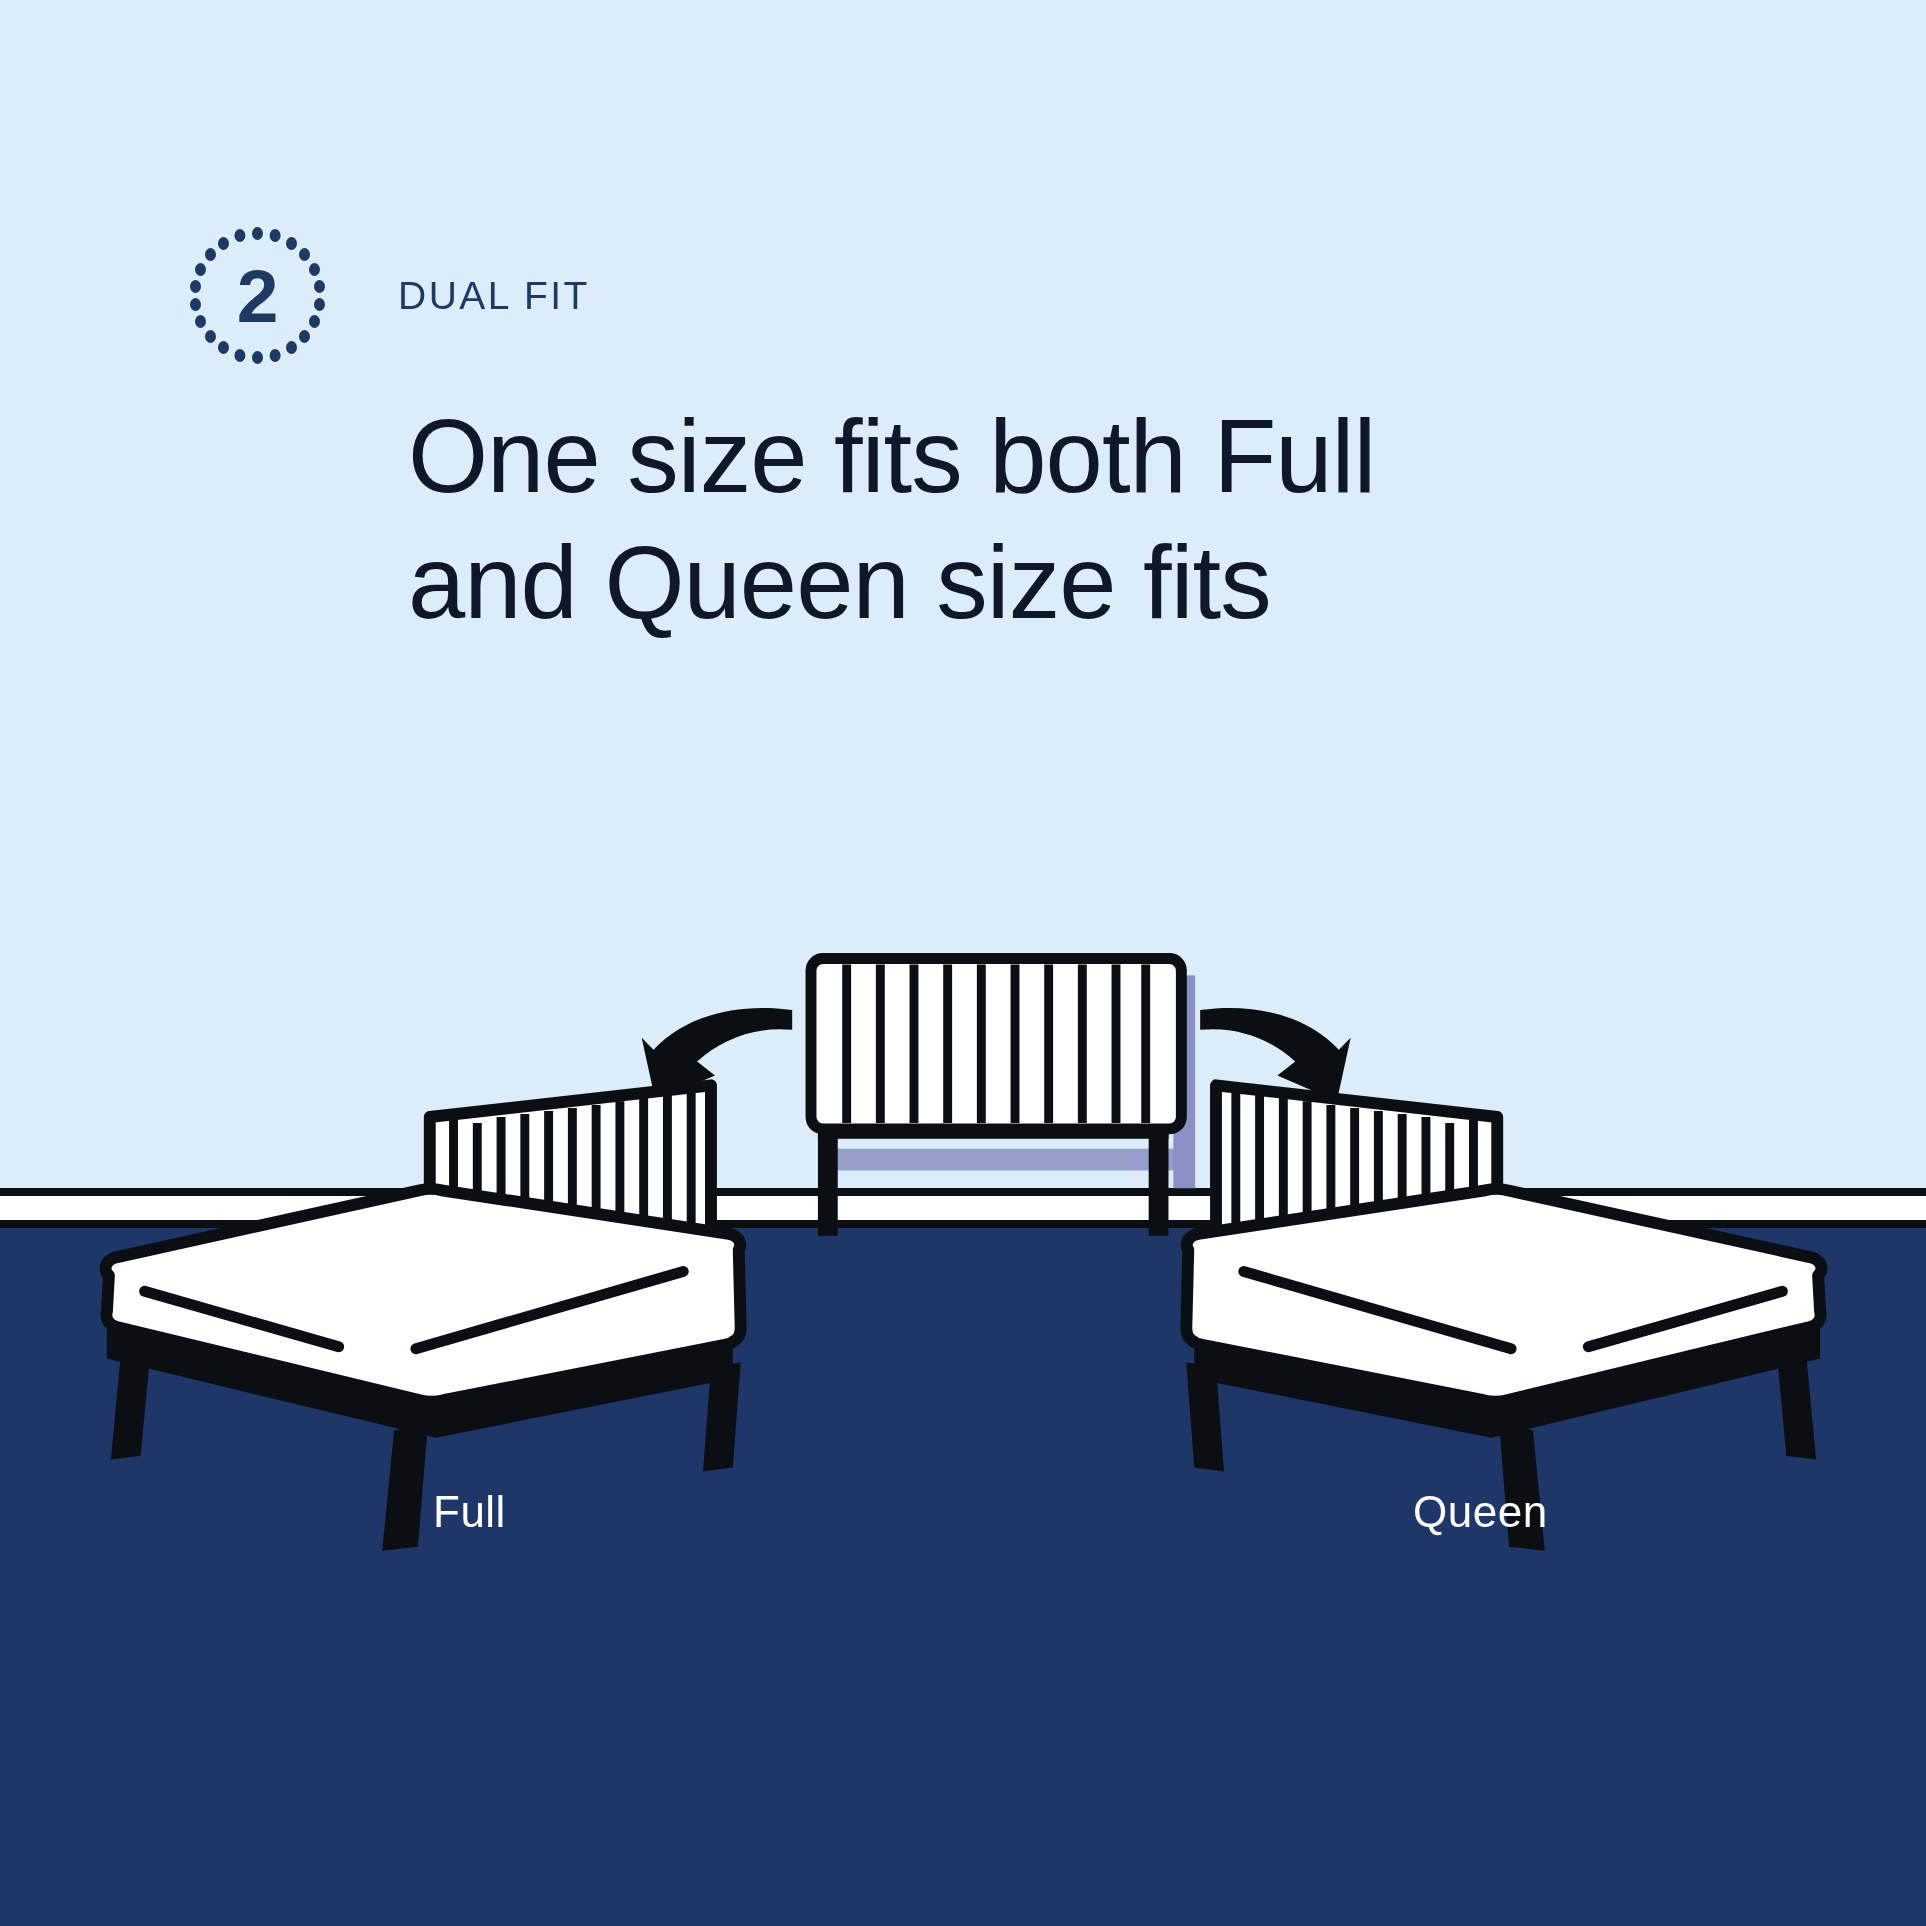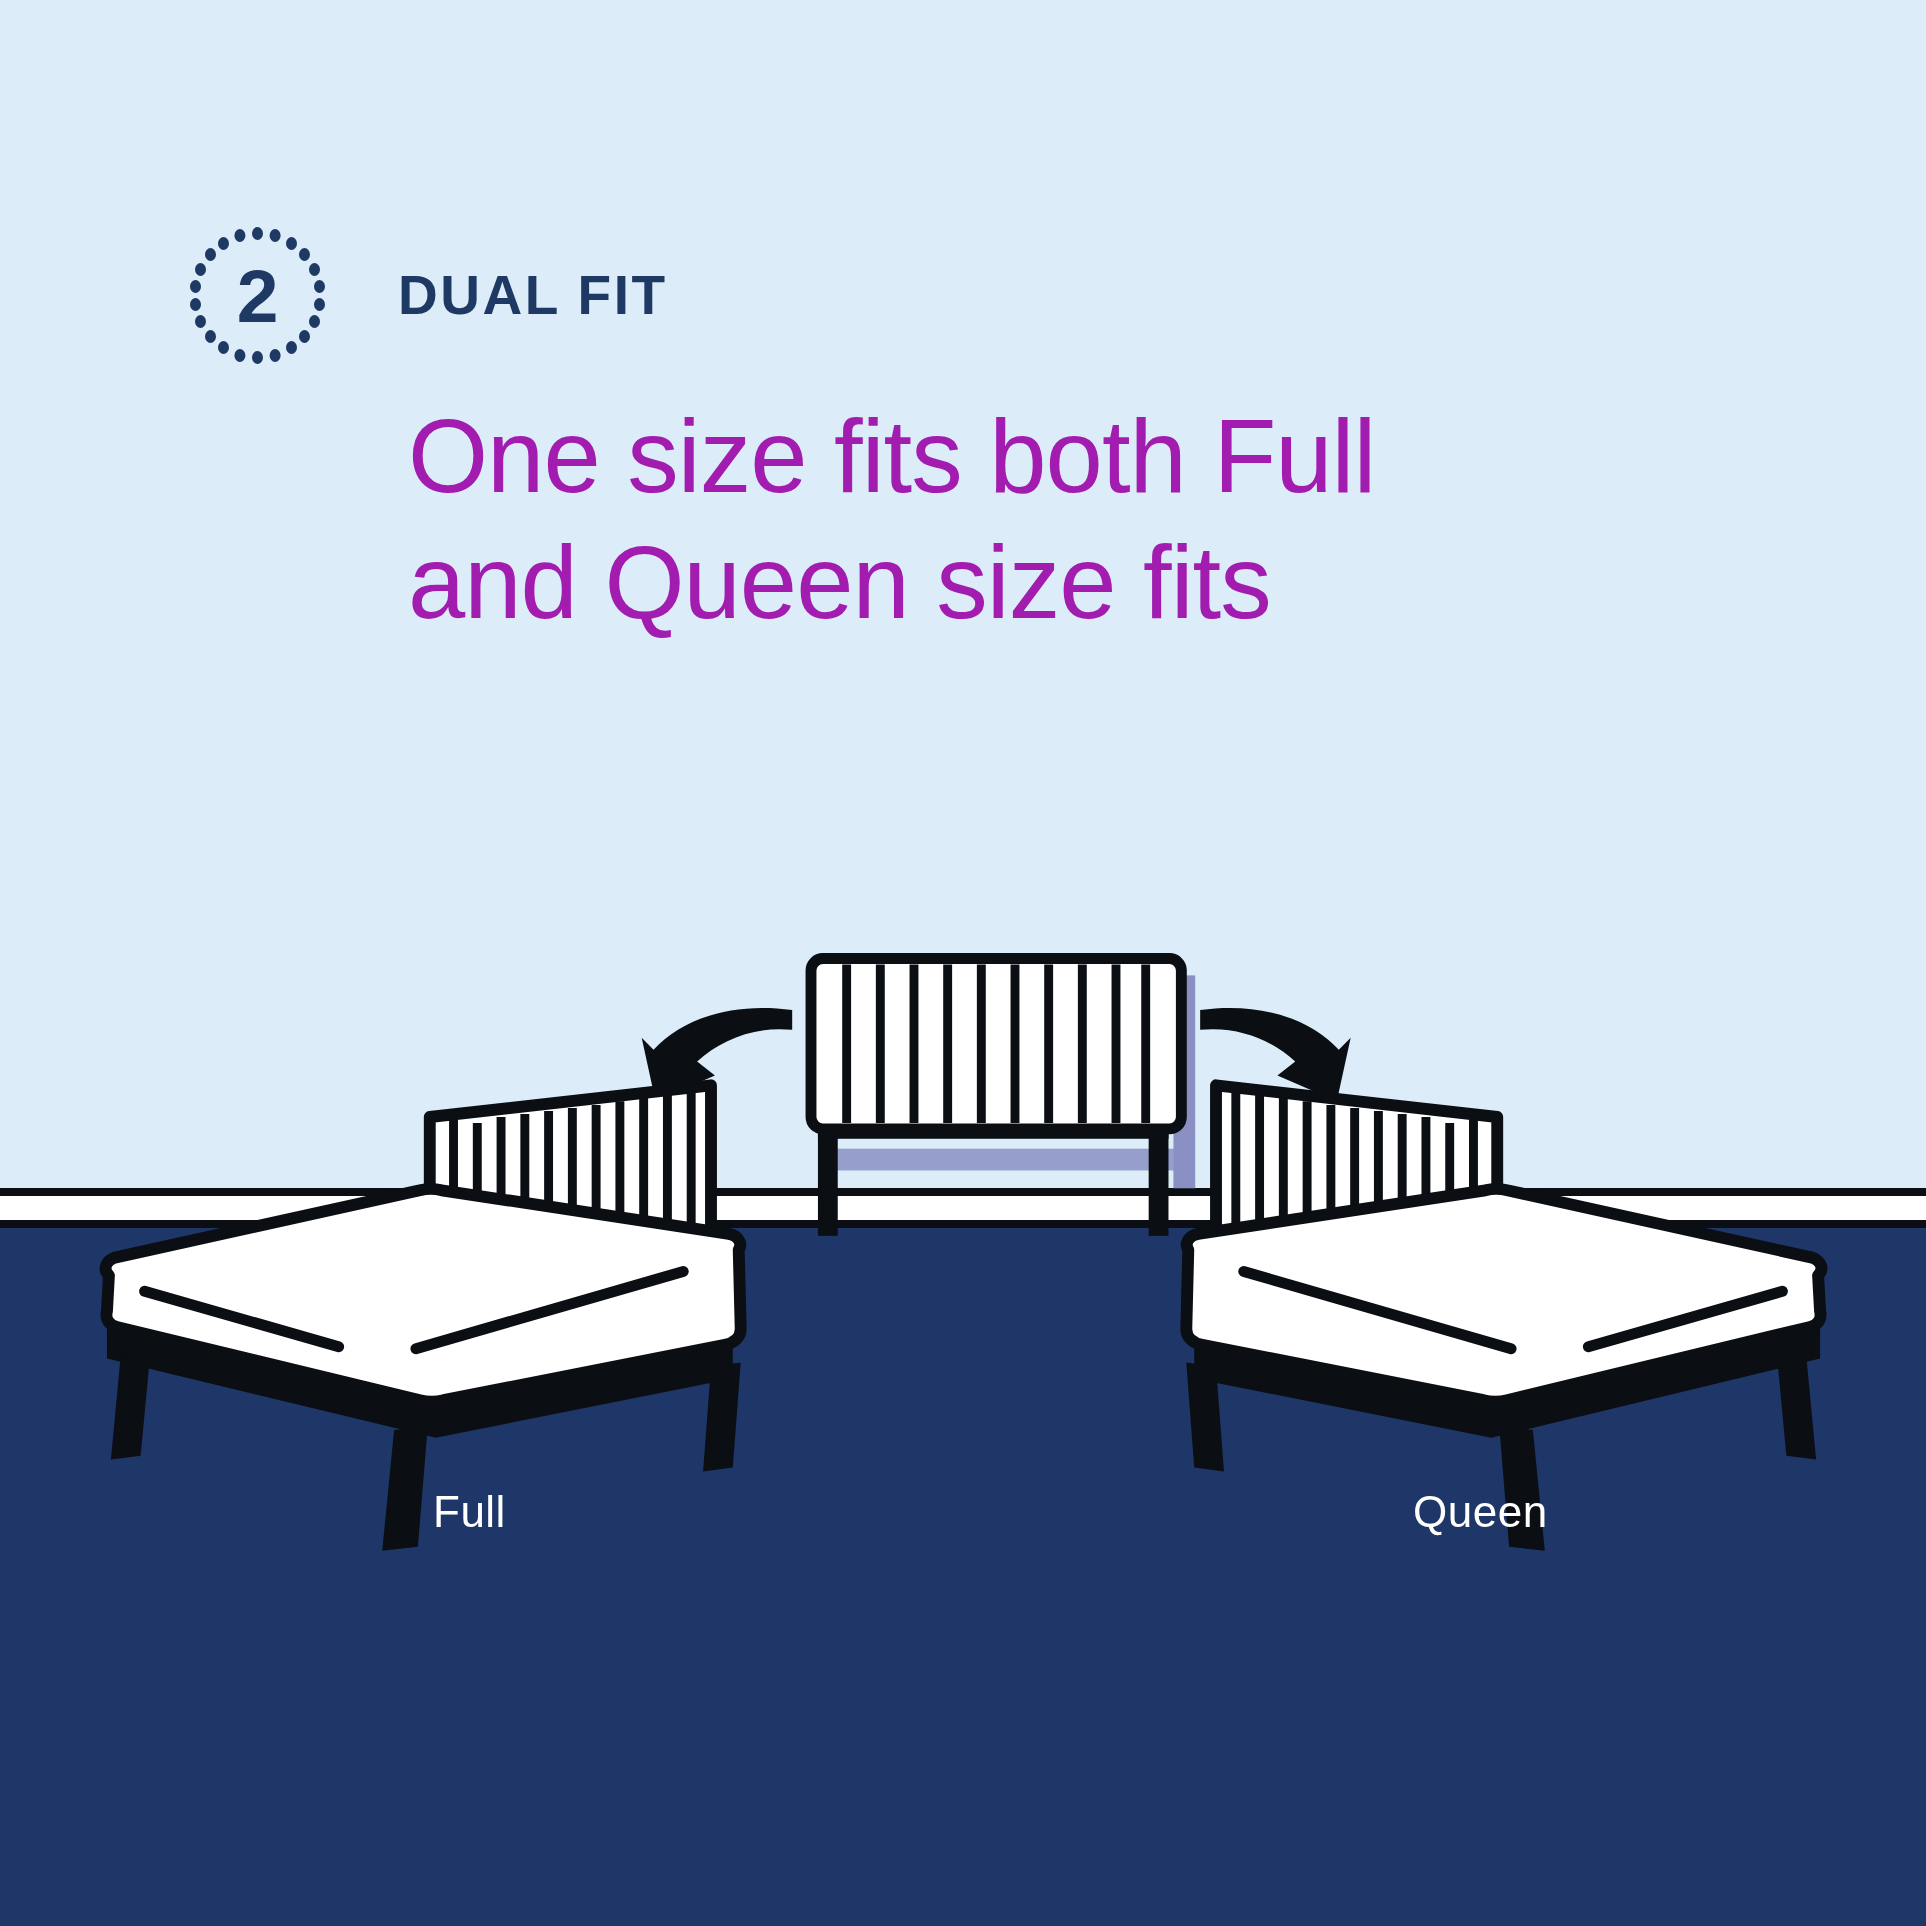--- a/index.html
+++ b/index.html
@@ -79,37 +79,37 @@
     height: 139px;
     display: flex;
     align-items: center;
     justify-content: center;
     font-size: 75px;
     font-weight: bold;
     color: #1e3a64;
     letter-spacing: 0;
   }
   .eyebrow {
-    font-size: 55px;
-    font-weight: bold;
+    font-size: 39px;
+    font-weight: normal;
     color: #1e3a64;
     letter-spacing: 2.5px;
     white-space: nowrap;
     line-height: 1;
   }
 
   
   .headline {
     position: absolute;
     left: 408px;
     top: 394px;
     width: 1287px;
     font-size: 103px;
     font-weight: 300;
-    color: #a21caf;
+    color: #0f172a;
     line-height: 1.22;
     letter-spacing: -1px;
   }
   .headline .ln { display: block; white-space: nowrap; }
 
   
   .bed-label {
     position: absolute;
     font-size: 44px;
     color: #ffffff;

